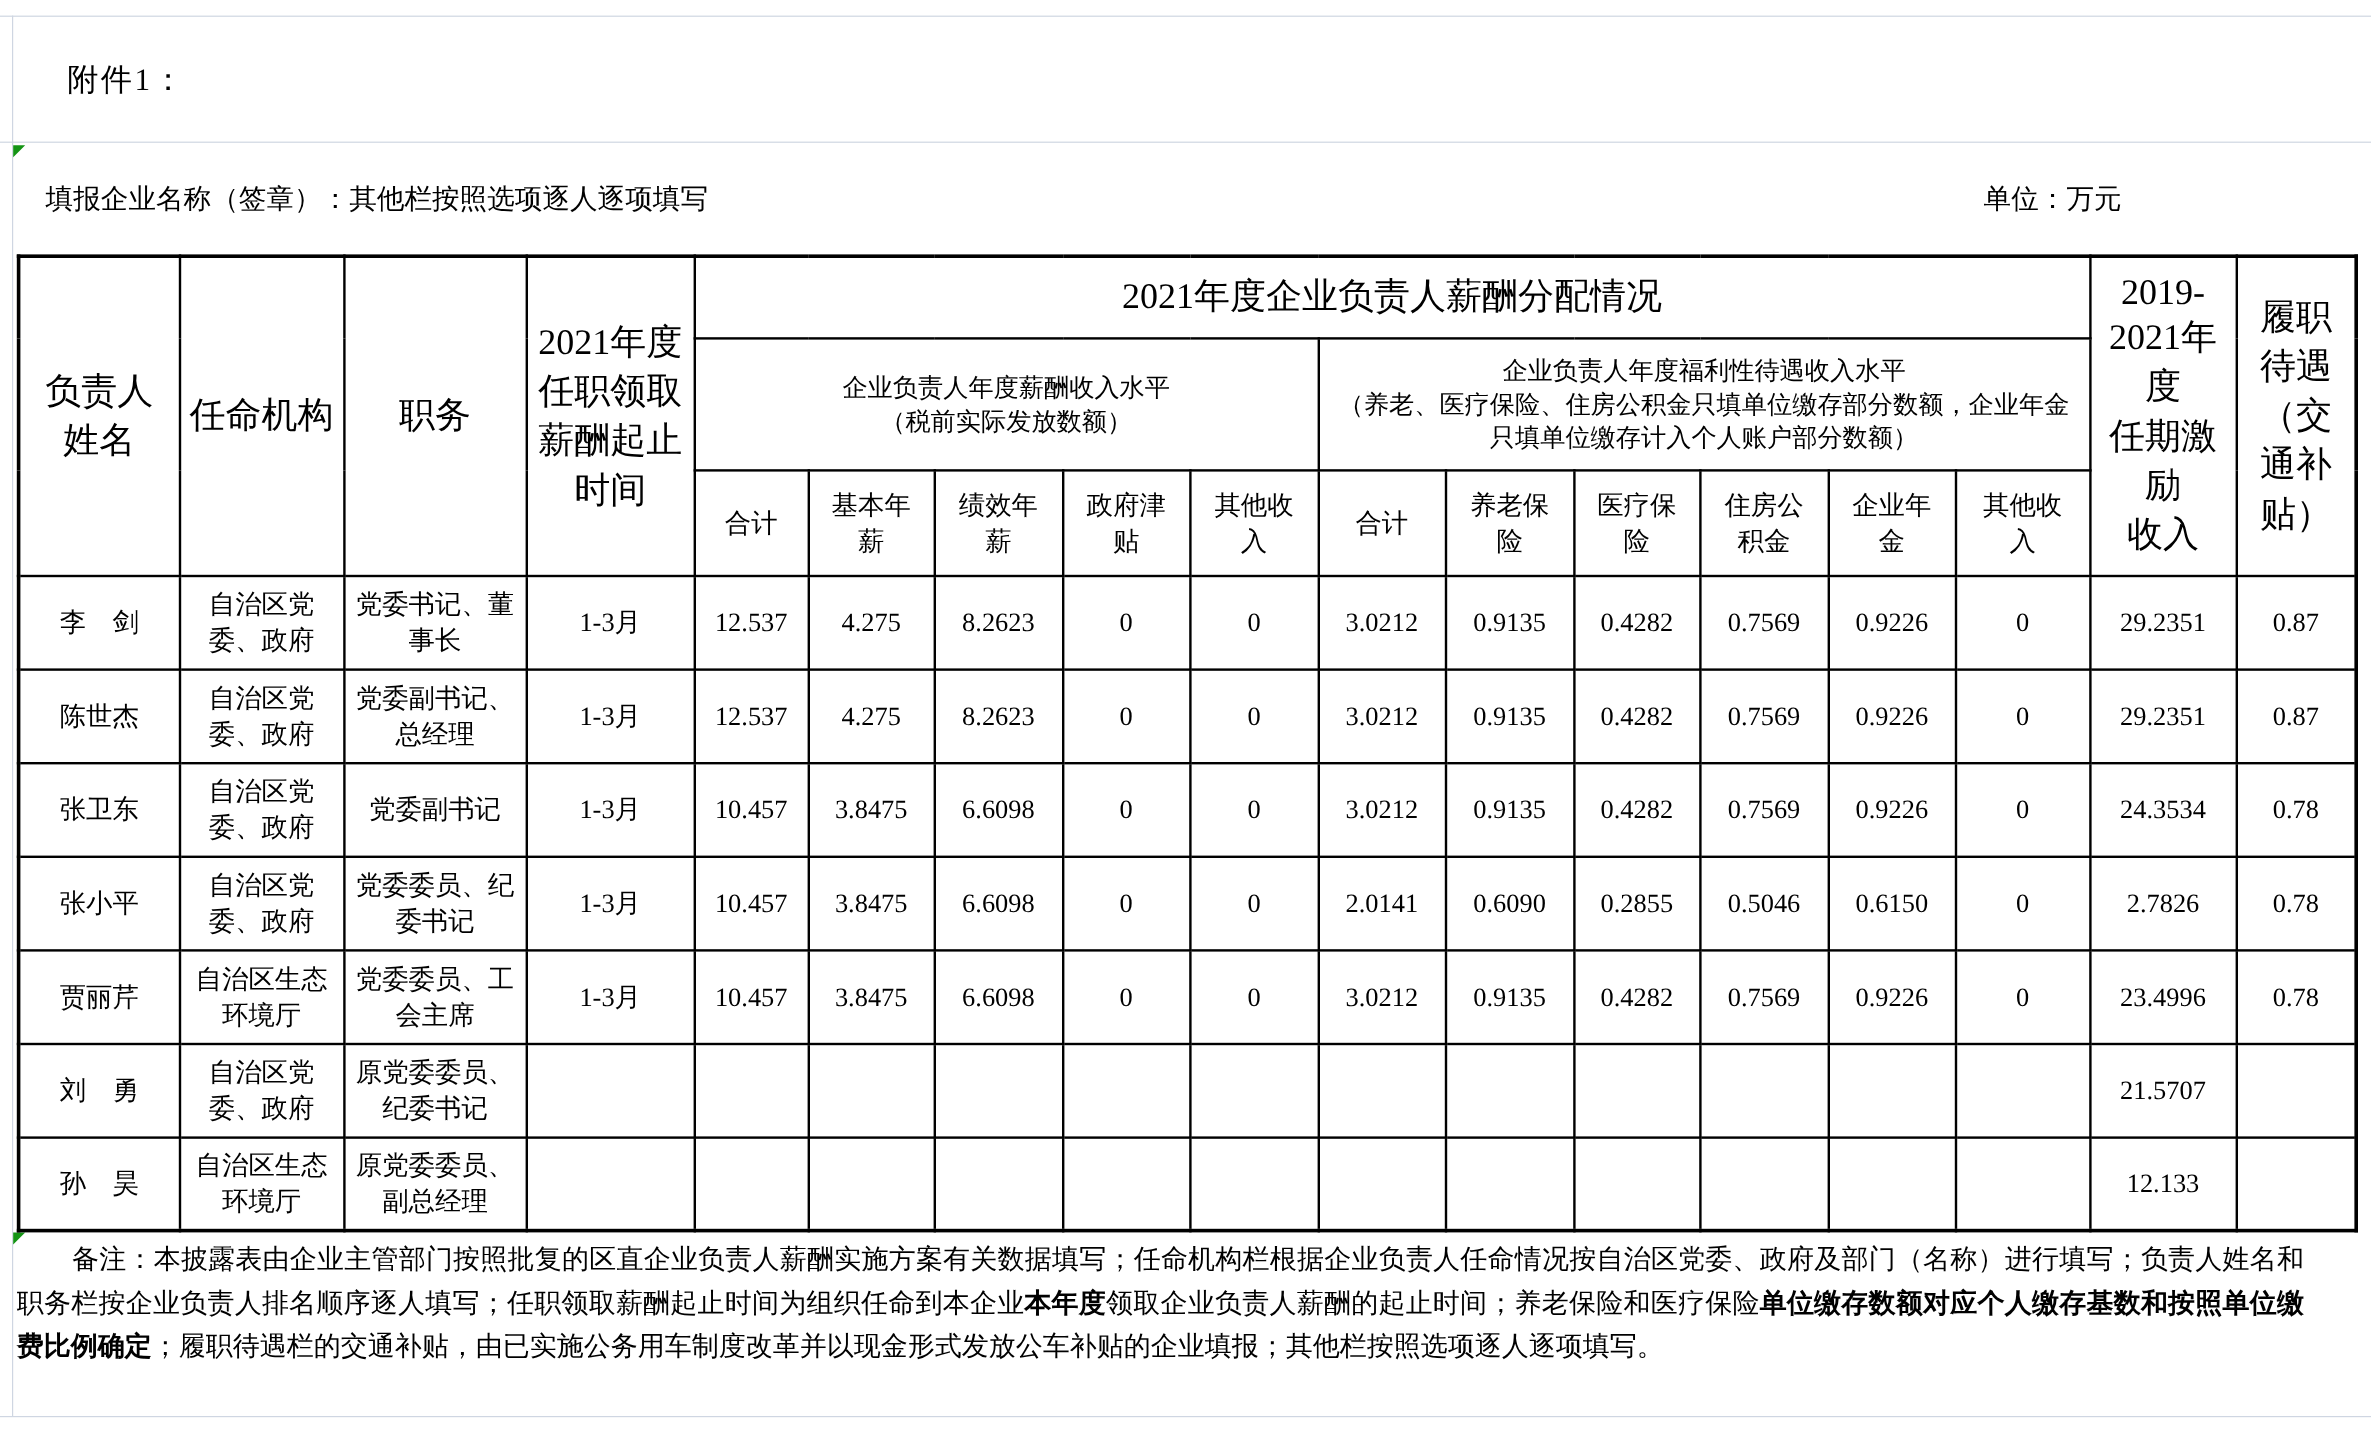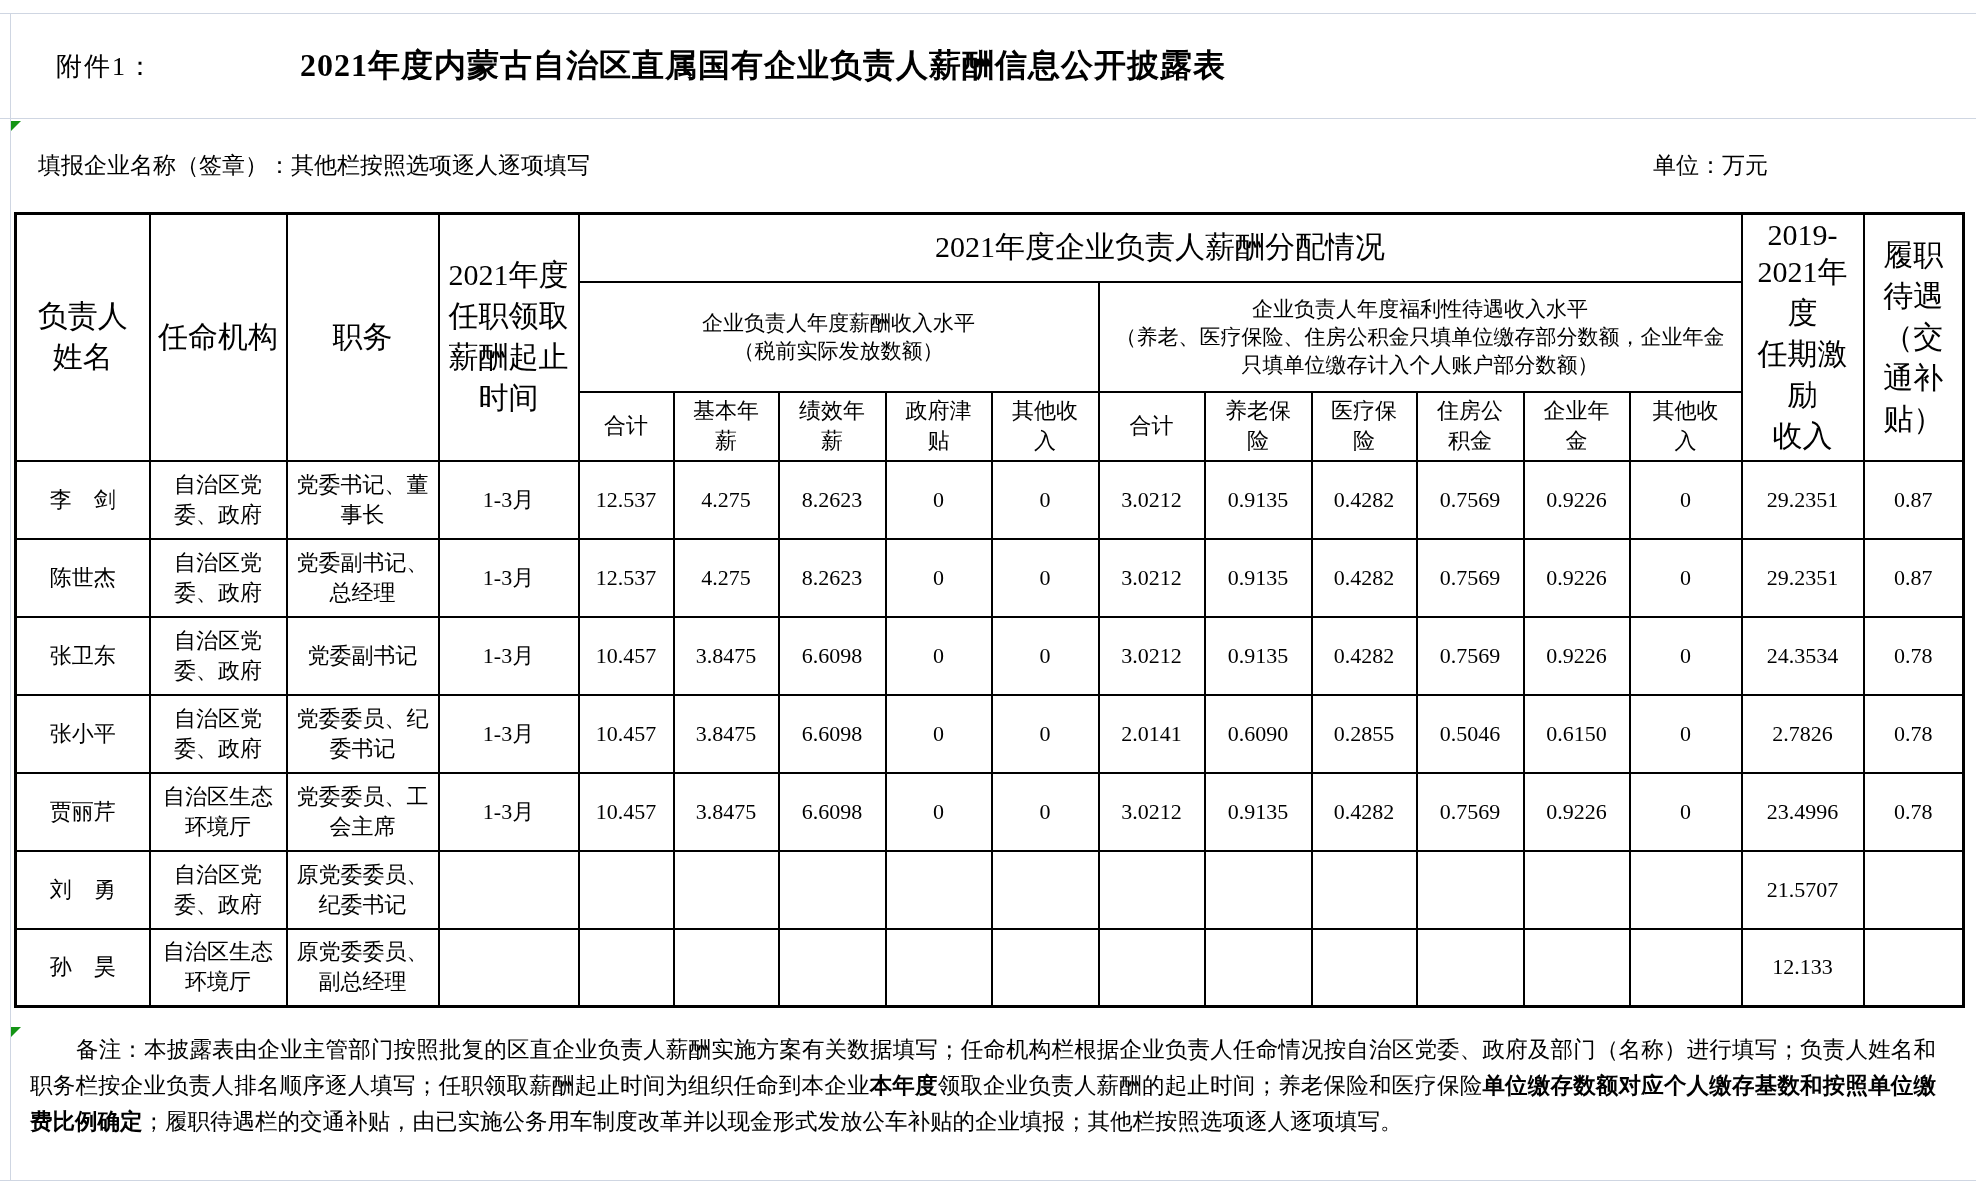--- a/index.html
+++ b/index.html
@@ -41,43 +41,42 @@
   .salary th,.salary td{
     border:2px solid var(--border-black);
     text-align:center;vertical-align:middle;
     font-weight:normal;padding:1px 5px;overflow:hidden;
   }
   .salary th{white-space:pre-line;font-size:22px;}
   .row-h1{height:68px;}
   .row-h1 th{font-size:30px;}
   .row-h2{height:110px;}
   .row-h2 th{font-size:21px;padding:1px 10px;}
-  .row-h3{height:69px;}
+  .row-h3{height:88px;}
   .row-h3 th{padding:0 12px;}
   .salary tbody tr{height:78px;}
   .salary tbody td{font-size:22px;}
   .notes{
-    position:absolute;top:1032px;left:30px;width:1906px;
+    position:absolute;top:1032px;left:14px;width:1906px;
     font-size:22.5px;line-height:36px;margin:0;
     text-indent:46px;text-align:justify;
   }
 </style>
 </head>
 <body>
 
 <div class="gridline-h" style="top:13px"></div>
 <div class="gridline-h" style="top:118px"></div>
 <div class="gridline-h" style="top:1180px"></div>
 <div class="gridline-v" style="left:10px;top:13px;height:1167px"></div>
 <div class="marker" style="left:11px;top:121px"></div>
 <div class="marker" style="left:11px;top:1027px"></div>
 
 <div class="title-row">
   <span class="attachment">附件1：</span>
-  <h1 class="main-title">2021年度内蒙古自治区直属国有企业负责人薪酬信息公开披露表</h1>
 </div>
 
 <div class="subtitle-row">
   <span>填报企业名称（签章）：其他栏按照选项逐人逐项填写</span>
   <span>单位：万元</span>
 </div>
 
 <table class="salary">
   <colgroup>
     <col style="width:134px">

